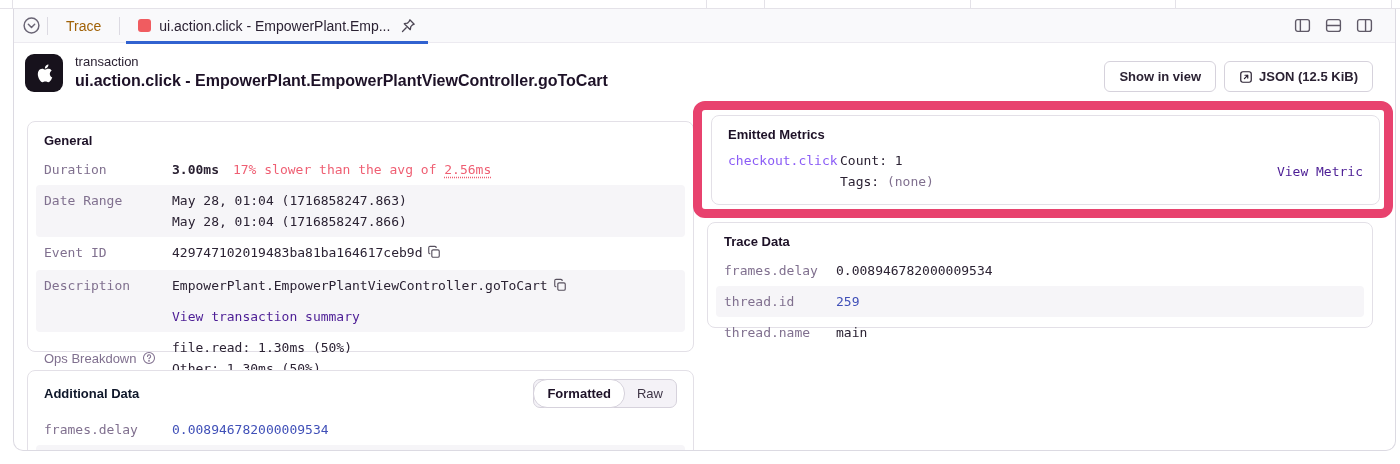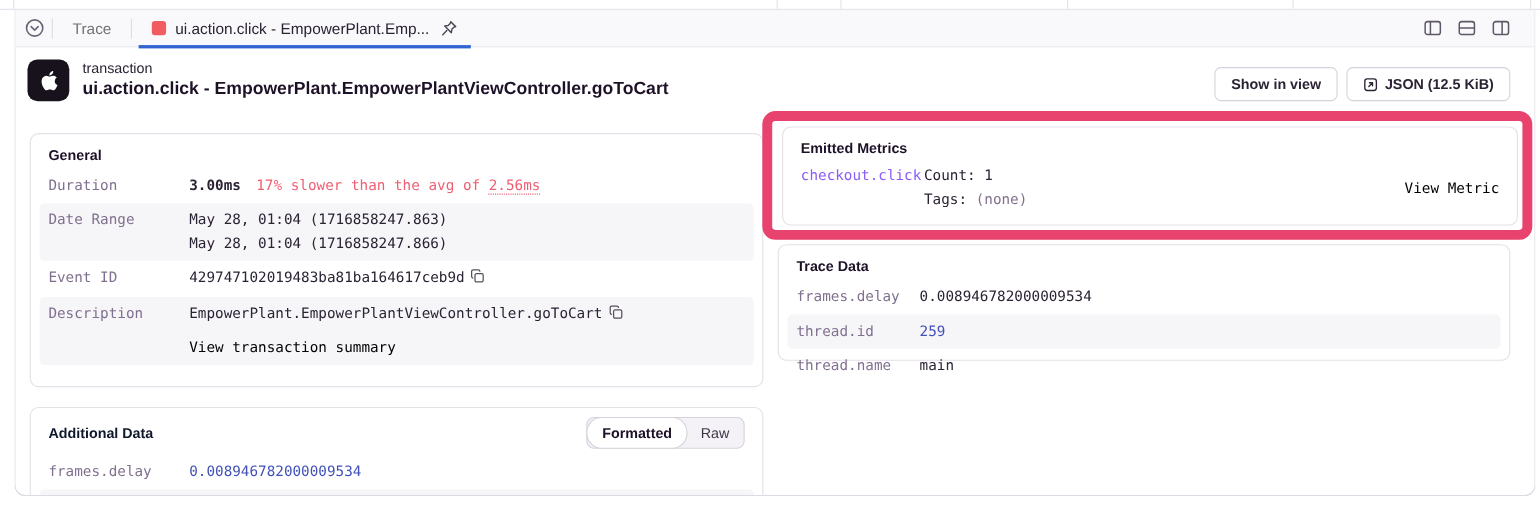--- a/index.html
+++ b/index.html
@@ -16,21 +16,21 @@
     background:#fff; border-left:1px solid #dcdae2; border-right:1px solid #dcdae2;
     border-bottom:1px solid #dcdae2; border-radius:0 0 10px 10px; overflow:hidden; }
 
   
   .tabbar { position:relative; height:34px; background:#f9f9fb;
     border-bottom:1px solid #eceaf0; display:flex; align-items:center; padding:0 14px 0 8px; }
   .tabbar svg { display:block; }
   .icon-btn { display:flex; align-items:center; justify-content:center; cursor:pointer; }
   .tab-sep { width:1px; height:18px; background:#dcdae2; margin:0 6px; }
   .tab { display:flex; align-items:center; height:34px; padding:0 12px;
-    font-size:14px; color:#737373; position:relative; cursor:pointer; }
+    font-size:14px; color:#a16207; position:relative; cursor:pointer; }
   .tab.active { color:#2b2233; }
   .tab.active::after { content:""; position:absolute; left:0; right:0; bottom:-1px;
     height:3px; background:#3162d0; }
   .evt-square { width:13px; height:13px; border-radius:3px; background:#f05c60;
     margin-right:8px; flex-shrink:0; }
   .pin { margin-left:10px; }
   .tabbar-right { margin-left:auto; display:flex; gap:14px; align-items:center; padding-right:8px; }
 
   
   .doc-header { position:absolute; left:11px; top:45px; display:flex; gap:12px; }
@@ -53,21 +53,21 @@
   .kvrow.alt { background:#f6f5f8; }
   .kvrow.center { align-items:center; }
   .k { font-family:"DejaVu Sans Mono", monospace; color:#80708f; flex-shrink:0; width:128px; }
   .k.sans { font-family:"Liberation Sans", sans-serif; display:flex; align-items:center; gap:5px; }
   .v { font-family:"DejaVu Sans Mono", monospace; color:#2b2233; }
   .v .bold { font-weight:700; }
   .pinknote { color:#ef5f73; margin-left:14px; }
   .dotted-u { text-decoration:underline dotted; text-underline-offset:3px; }
   .num { color:#4050b8; }
   .muted { color:#80708f; }
-  .linktext { color:#000000; cursor:pointer; font-family:"DejaVu Sans Mono", monospace; }
+  .linktext { color:#4c1d95; cursor:pointer; font-family:"DejaVu Sans Mono", monospace; }
   .copy-ic { display:inline-block; vertical-align:-2px; margin-left:5px; cursor:pointer; color:#57505e; }
   .desc-link { margin-top:8px; }
 
   
   .em-row { display:flex; align-items:flex-start; padding:2px 16px 8px;
     font-size:13px; line-height:21px; }
   .em-name { font-family:"DejaVu Sans Mono", monospace; color:#8b5cf6; width:112px; flex-shrink:0; }
   .em-vals { font-family:"DejaVu Sans Mono", monospace; color:#2b2233; flex:1; }
   .em-link { align-self:center; font-size:13px; }
 
@@ -197,20 +197,36 @@
       <div class="kvrow alt">
         <span class="k">Description</span>
         <span class="v">
           <div><span>EmpowerPlant.EmpowerPlantViewController.goToCart</span><span class="copy-ic"><svg width="14" height="14" viewBox="0 0 16 16" fill="none" stroke="currentColor" stroke-width="1.3" stroke-linejoin="round">
                   <rect x="5.5" y="5.5" width="8.5" height="8.5" rx="1.5"></rect>
                   <path d="M10.5 3.5 V3 A1.5 1.5 0 0 0 9 1.5 H3.5 A1.5 1.5 0 0 0 2 3 V8.5 A1.5 1.5 0 0 0 3.5 10 H3.8"></path>
                 </svg></span></div>
           <div class="desc-link linktext">View transaction summary</div>
         </span>
       </div>
+      <div class="kvrow center">
+        <span class="k sans">
+          <span>Ops Breakdown</span>
+          <span class="icon-btn">
+            <svg width="14" height="14" viewBox="0 0 16 16" fill="none" stroke="#80708f" stroke-width="1.2">
+                <circle cx="8" cy="8" r="6.3"></circle>
+                <path d="M6.3 6.2 a1.8 1.8 0 1 1 2.4 1.7 c-.5.2-.7.5-.7 1" stroke-linecap="round"></path>
+                <circle cx="8" cy="11.2" r="0.4" fill="#80708f"></circle>
+              </svg>
+          </span>
+        </span>
+        <span class="v">
+          <div>file.read: 1.30ms (50%)</div>
+          <div>Other: 1.30ms (50%)</div>
+        </span>
+      </div>
     </div>
   </div>
 
   <div class="panel em" style="left:697px; top:106px; width:669px; height:90px;">
     <div class="panel-title">Emitted Metrics</div>
     <div class="em-row">
       <span class="em-name">checkout.click</span>
       <span class="em-vals">
         <div>Count: 1</div>
         <div><span>Tags: </span><span class="muted">(none)</span></div>

